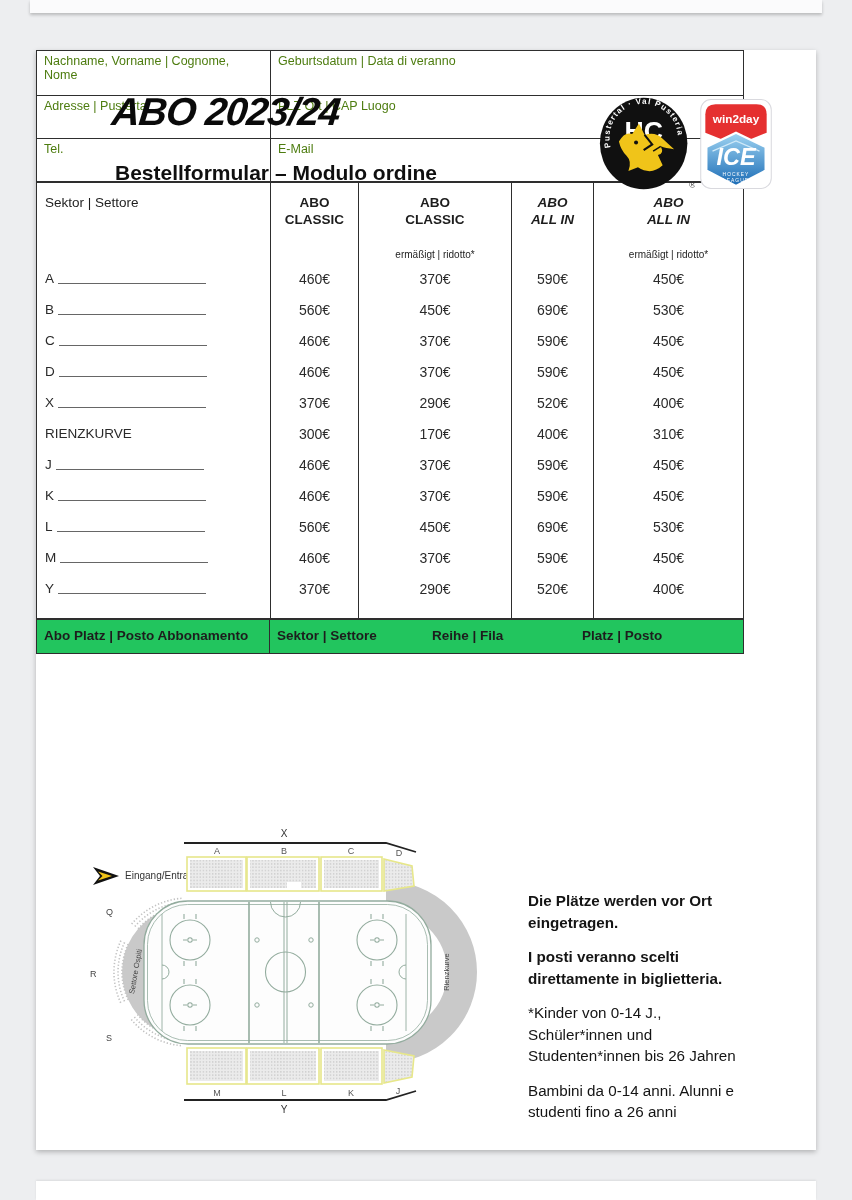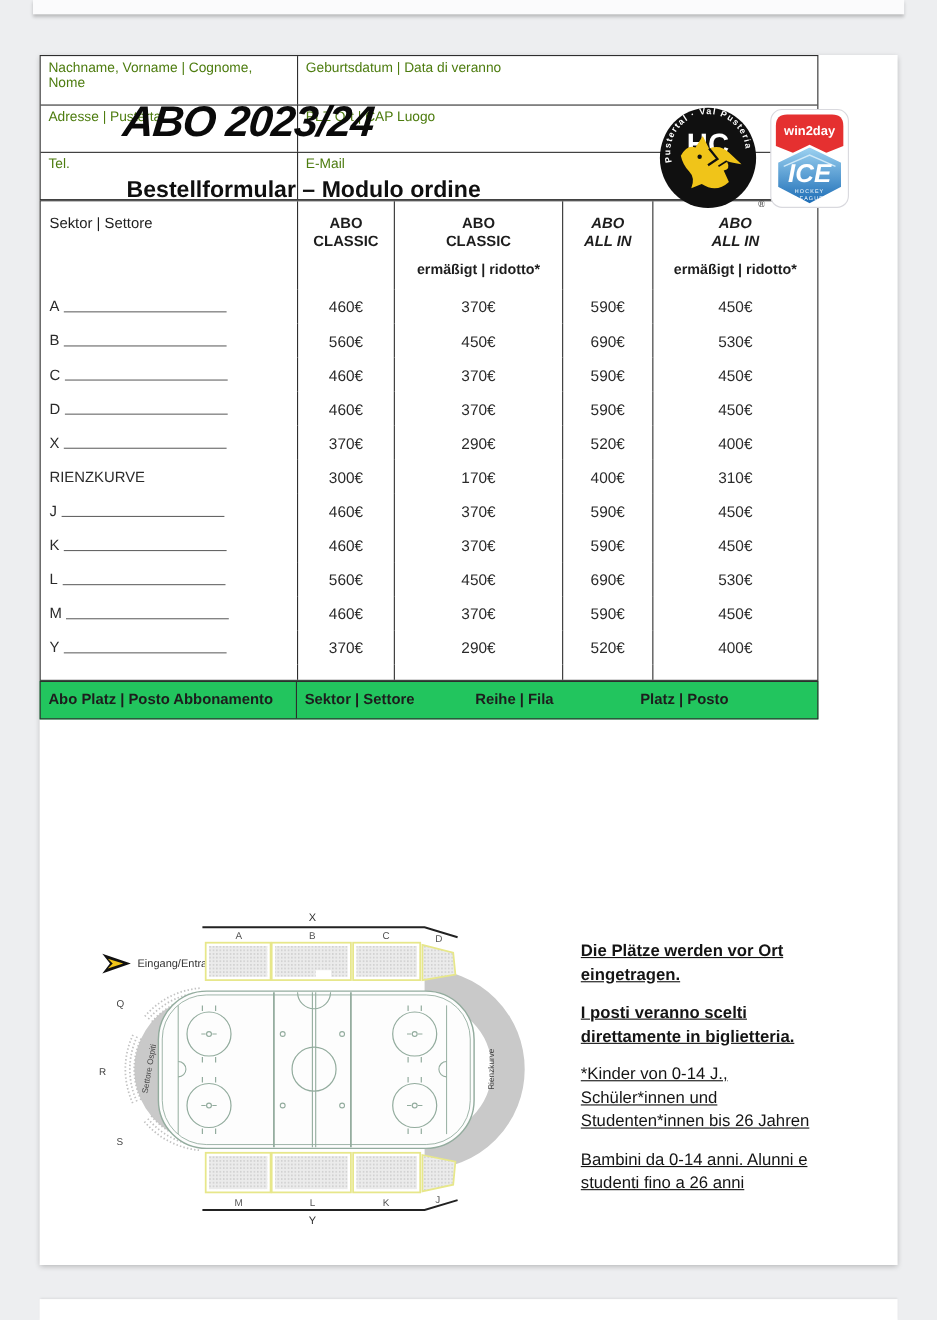--- a/index.html
+++ b/index.html
@@ -41,21 +41,21 @@
 
   
   .ptable { left:49px; top:283px; width:708px; border:1.6px solid #2e2e2e; background:#fff; }
   .phead, .prow { display:grid; grid-template-columns:233px 88px 153px 82px 1fr; }
   .phead { height:80px; }
   .ph + .ph, .pc + .pc { border-left:1px solid #2e2e2e; }
   .ph { text-align:center; padding-top:11px; font-size:13.5px; line-height:17px; }
   .ph.sec { text-align:left; padding:11px 8px; font-weight:normal; font-size:13.5px; }
   .ph .h2 { font-weight:bold; white-space:pre-line; }
   .ph .it { font-style:italic; }
-  .ph .sub { font-weight:bold; font-size:13px; margin-top:8px; }
+  .ph .sub { font-weight:normal; font-size:10px; margin-top:18px; }
   .prow { height:31px; }
   .pc { display:flex; align-items:center; justify-content:center; font-size:14px; color:#2a2a2a; }
   .pc.sec { justify-content:flex-start; padding-left:8px; font-size:13.5px; }
   .sline { display:inline-block; width:148px; border-bottom:1.2px solid #666; height:10px; margin-left:4px; }
   .prow.spacer { height:14px; }
 
   
   .abobar {
     left:49px; top:731px; width:708px; height:35px;
     border:1.6px solid #2e2e2e; display:grid; grid-template-columns:233px 1fr; background:#22c55e;
@@ -63,21 +63,21 @@
   .abobar .lcell { border-right:1px solid #2e2e2e; font-weight:bold; font-size:13.5px; line-height:31px; padding-left:7px; }
   .abobar .rcell { position:relative; }
   .abobar .rcell span { position:absolute; top:0; line-height:31px; font-weight:bold; font-size:13.5px; }
   .abobar .p1 { left:7px; } .abobar .p2 { left:162px; } .abobar .p3 { left:312px; }
 
   
   .diagram { left:45px; top:776px; width:398px; height:292px; }
   .diagram text { font-family:"Liberation Sans", sans-serif; }
 
   
-  .notes { left:492px; top:804px; width:262px; font-size:15.2px; line-height:21.5px; color:#141414;text-decoration:underline; }
+  .notes { left:492px; top:840px; width:262px; font-size:15.2px; line-height:21.5px; color:#141414; }
   .notes p { white-space:pre-line; margin-bottom:13px; }
   .notes p.b { font-weight:bold; }
   .notes p.last { margin-top:8px; }
 </style>
 </head>
 <body>
 
 <div class="abs prevpage"></div>
 <div class="abs nextpage"></div>
 

